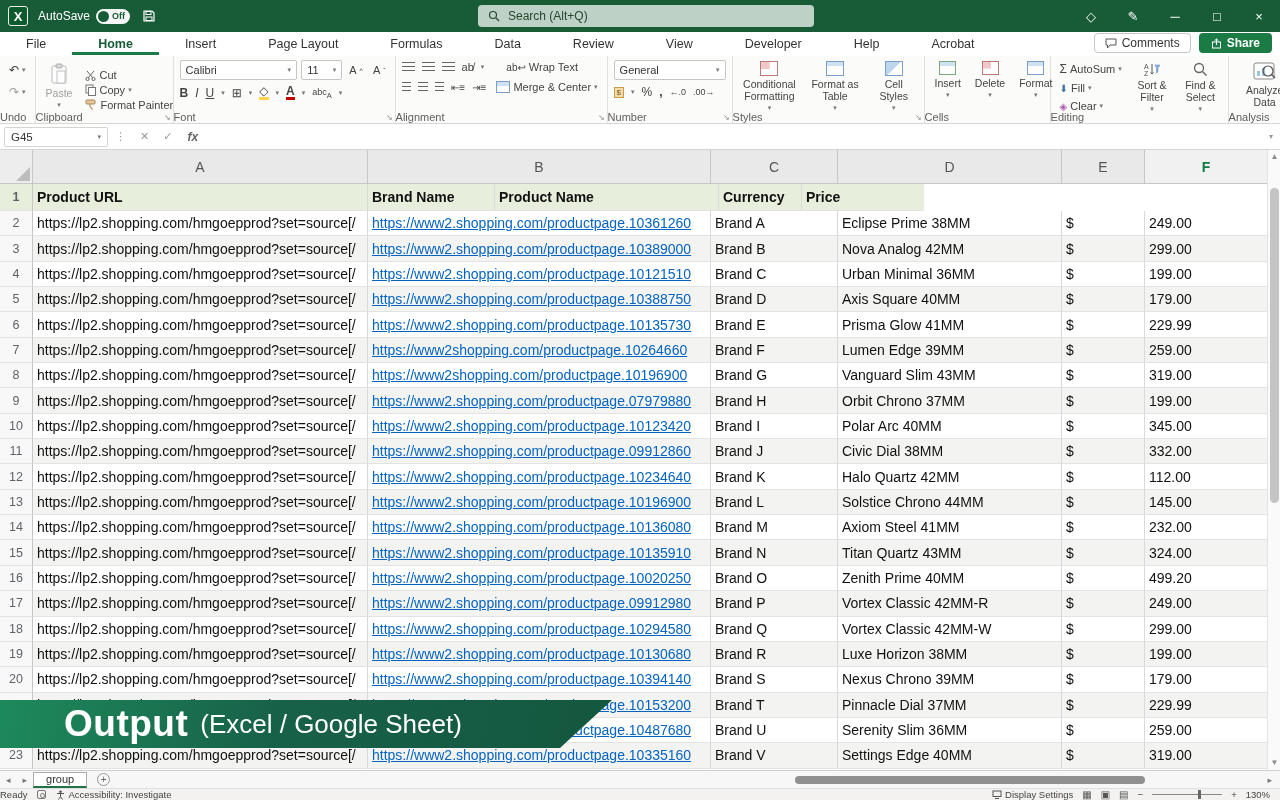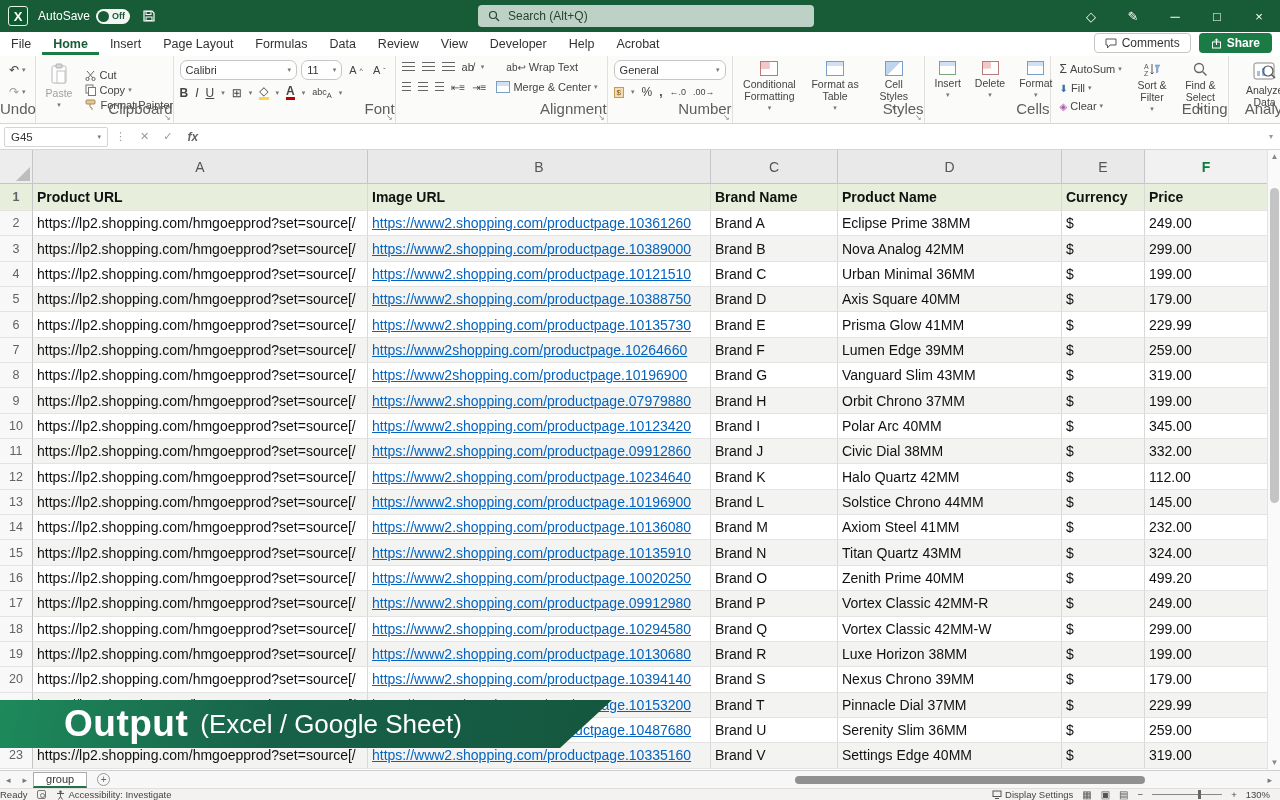--- a/index.html
+++ b/index.html
@@ -12,38 +12,38 @@
   .autosave { display:flex; align-items:center; gap:6px; }
   .toggle { width:34px; height:15px; background:#f5f5f5; border-radius:8px; display:flex; align-items:center; padding:1px 4px 1px 2px; gap:3px; color:#185c37; font-size:9px; font-weight:bold; }
   .knob { width:11px; height:11px; background:#185c37; border-radius:50%; }
   .save-ic { margin-left:12px; }
   #searchbox { position:absolute; left:478px; top:5px; width:336px; height:22px; background:rgba(255,255,255,.72); border-radius:4px; display:flex; align-items:center; padding-left:10px; gap:8px; color:#27452f; font-size:12px; }
   .tb-right { position:absolute; right:0; top:0; height:32px; display:flex; align-items:center; gap:0; }
   .tb-btn { width:42px; height:32px; display:flex; align-items:center; justify-content:center; font-size:13px; color:#fff; }
 
   
   #tabrow { position:absolute; top:32px; left:0; width:1280px; height:24px; background:#fff; display:flex; align-items:center; font-size:12.5px; color:#333; }
-  .mtab { padding:3px 11px 4px; cursor:default; white-space:nowrap; }
+  .mtab { padding:3px 26px 4px; cursor:default; white-space:nowrap; }
   .mtab.active { font-weight:bold; color:#185c37; border-bottom:3px solid #1a7b44; padding-bottom:1px; }
   #tabrow-right { position:absolute; right:8px; top:33px; display:flex; gap:8px; align-items:center; }
   .comments-btn { border:1px solid #c8c6c4; border-radius:4px; background:#fff; padding:2px 10px; font-size:12px; color:#333; display:flex; gap:5px; align-items:center;justify-content:flex-end; }
   .share-btn { border:none; border-radius:4px; background:#1a7b44; padding:3px 12px; font-size:12px; color:#fff; font-weight:bold; display:flex; gap:5px; align-items:center; }
 
   
   #ribbon { position:absolute; top:56px; left:0; width:1280px; height:68px; background:#fbfbfa; border-bottom:1px solid #d8d6d4; display:flex; }
   .rgroup { position:relative; border-right:1px solid #e2e0de; padding:4px 6px 14px; display:flex; gap:6px; align-items:flex-start; }
-  .rgroup-label { position:absolute; bottom:6px; left:0; right:0; text-align:right; font-size:15px; color:#605e5c; }
+  .rgroup-label { position:absolute; bottom:0; left:0; right:0; text-align:left; font-size:11px; color:#605e5c; }
   .launcher { position:absolute; bottom:1px; right:2px; font-size:8px; color:#8a8886; }
   .sbtn { display:flex; align-items:center; gap:3px; font-size:11px; color:#444; padding:1px 3px; border-radius:2px; white-space:nowrap; }
   .sbtn .gi { font-size:12px; }
   .caret { font-size:7px; color:#777; }
   .col { display:flex; flex-direction:column; gap:3px; }
   .bigbtn { display:flex; flex-direction:column; align-items:center; font-size:10.5px; color:#444; text-align:center; line-height:1.15; padding:1px 4px; gap:2px; }
   .gray { color:#a0a0a0; }
-  .selbox { border:1px solid #c8c6c4; border-radius:7px; background:#fff; font-size:11px; color:#333; display:flex; align-items:center; justify-content:space-between; padding:1px 5px; height:20px; }
+  .selbox { border:1px solid #c8c6c4; border-radius:2px; background:#fff; font-size:11px; color:#333; display:flex; align-items:center; justify-content:space-between; padding:1px 5px; height:20px; }
   .fontrow { display:flex; gap:4px; align-items:center; }
   .iconrow { display:flex; gap:7px; align-items:center; font-size:12px; color:#444; }
   .A-red { border-bottom:3px solid #c00000; line-height:11px; font-weight:bold; }
   .A-fill { border-bottom:3px solid #ffd34d; line-height:11px; }
   .lines3 { display:inline-block; width:13px; height:10px; background:repeating-linear-gradient(#666 0 1.5px, transparent 1.5px 4px); }
   .grid-ic { display:inline-block; width:14px; height:12px; border:1px solid #7a9ec6; background:linear-gradient(#cfe0f2 0 0) 0 0/100% 4px no-repeat, #fff; }
   .grid-ic.red { border-color:#b87a7a; background:linear-gradient(#f2c7c7 0 0) 0 0/55% 55% no-repeat,#fff; }
   .grid-ic.green { border-color:#7aa87a; }
 
   
@@ -427,21 +427,20 @@
         <div class="colh cB">B</div>
         <div class="colh cC">C</div>
         <div class="colh cD">D</div>
         <div class="colh cE">E</div>
         <div class="colh cF sel">F</div>
       </div>
     <div id="rows">
         <div class="r hr">
           <div class="c num">1</div>
           <div class="c cA">Product URL</div>
-          <div class="c cB">Image URL</div>
           <div class="c cC">Brand Name</div>
           <div class="c cD">Product Name</div>
           <div class="c cE">Currency</div>
           <div class="c cF">Price</div>
         </div>
         <div class="r">
           <div class="c num">2</div>
           <div class="c cA">https://lp2.shopping.com/hmgoepprod?set=source[/</div>
           <div class="c cB link">https://www2.shopping.com/productpage.10361260</div>
           <div class="c cC">Brand A</div>

